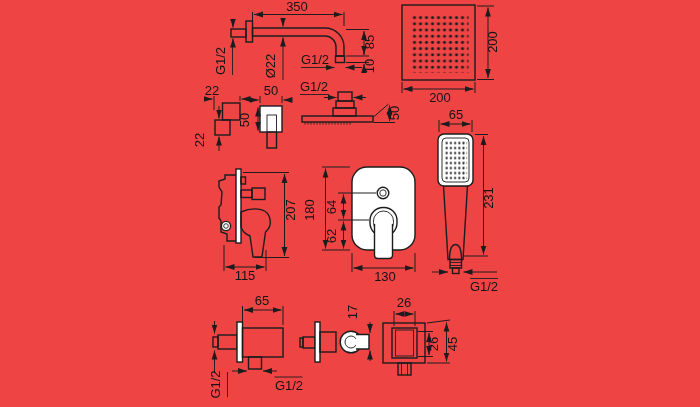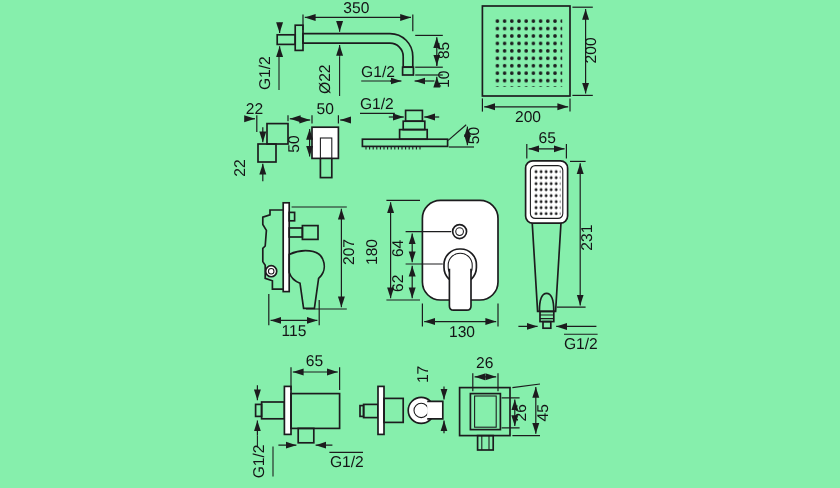--- a/index.html
+++ b/index.html
@@ -1,16 +1,16 @@
 <!DOCTYPE html>
 <html><head>
 <meta charset="utf-8">
 <style>
   html,body{margin:0;padding:0;background:#f3f3f3;}
-  .stage{width:700px;height:407px;background:#86efac;position:relative;font-family:"Liberation Sans",sans-serif;}
+  .stage{width:700px;height:407px;background:#ef4444;position:relative;font-family:"Liberation Sans",sans-serif;}
   svg{display:block;}
   .part{stroke:#1c1c1e;stroke-width:1.4;fill:none;stroke-linejoin:miter;}
   .wfill{fill:#ffffff;}
   .dim{stroke:#1c1c1e;stroke-width:1;fill:none;}
   .thin{stroke:#1c1c1e;stroke-width:0.9;fill:none;}
   .lbl{font:13px "Liberation Sans",sans-serif;fill:#141416;stroke:none;}
   .dots{stroke:none;}
 </style>
 </head>
 <body>

